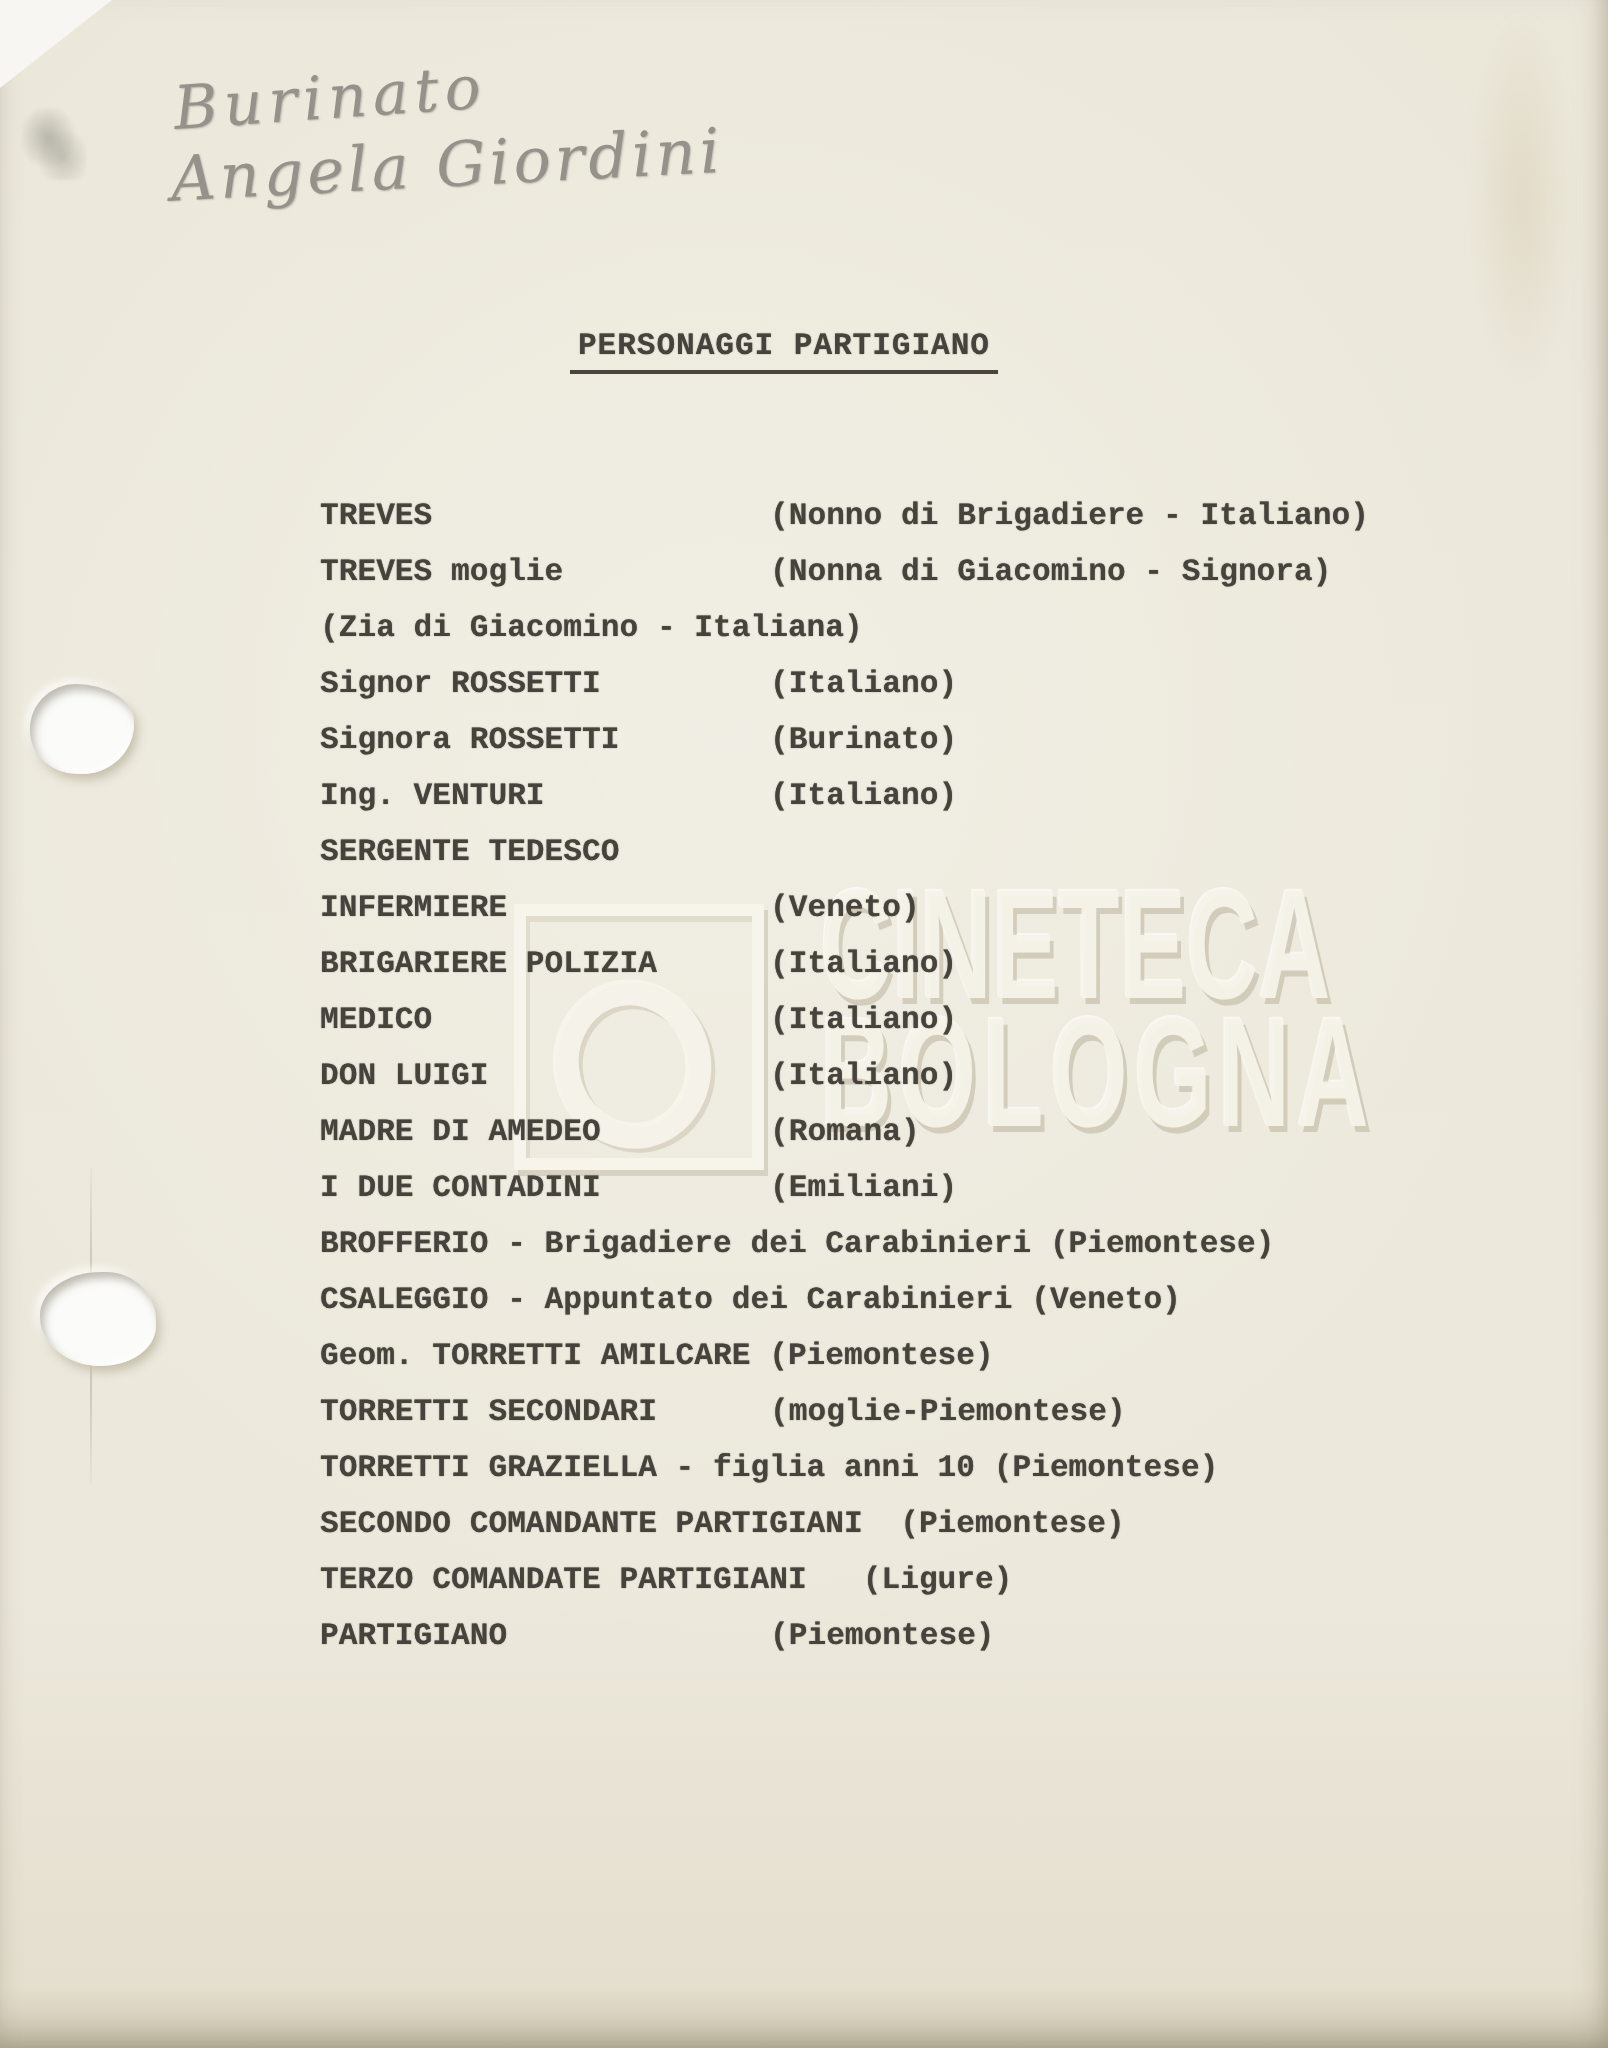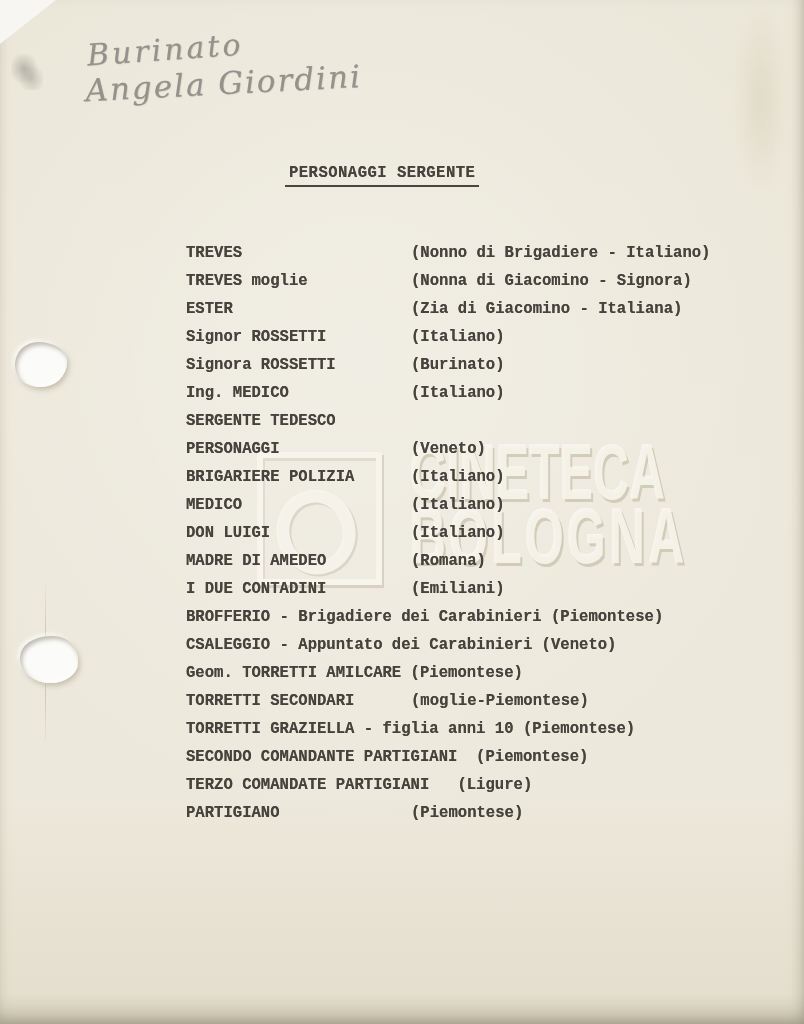--- a/index.html
+++ b/index.html
@@ -73,21 +73,21 @@
   
   .typed { position:absolute; inset:0; z-index:2; color:#46423c; }
   .doc-title {
     position:absolute; left:285px; top:164px;
     font-size:15.6px; font-weight:bold; letter-spacing:0.45px; white-space:pre;
     border-bottom:2px solid #4a463f; padding:0 4px 3px;
     text-shadow:0 0 0.6px rgba(70,64,58,0.75);
   }
   .char-list { position:absolute; left:160px; top:239px; font-size:15.6px; font-weight:bold;
     text-shadow:0 0 0.6px rgba(70,64,58,0.7); }
-  .row { display:flex; height:28px; align-items:center; white-space:pre;margin-left:26px; }
+  .row { display:flex; height:28px; align-items:flex-end; white-space:pre; }
   .cname { flex:0 0 225px; width:225px; }
   .cdesc { }
 </style>
 </head>
 <body>
 
 <div class="stage">
 
   <div class="watermark">
     <div class="wm-square"></div>
@@ -95,31 +95,31 @@
       <ellipse cx="61" cy="82" rx="33" ry="36" fill="none" stroke="rgba(172,162,136,0.30)" stroke-width="13" transform="rotate(-12 61 82)"></ellipse>
       <ellipse cx="59" cy="80" rx="33" ry="36" fill="none" stroke="rgba(247,244,235,0.95)" stroke-width="13" transform="rotate(-12 59 80)"></ellipse>
     </svg>
     <div class="wm-text">
       <div class="wm-line1">CINETECA</div>
       <div class="wm-line2">BOLOGNA</div>
     </div>
   </div>
 
   <div class="typed">
-    <div class="doc-title">PERSONAGGI SERGENTE</div>
+    <div class="doc-title">PERSONAGGI PARTIGIANO</div>
 
     <div class="char-list">
       <div class="row"><span class="cname">TREVES</span><span class="cdesc">(Nonno di Brigadiere - Italiano)</span></div>
       <div class="row"><span class="cname">TREVES moglie</span><span class="cdesc">(Nonna di Giacomino - Signora)</span></div>
-      <div class="row"><span class="cname">ESTER</span><span class="cdesc">(Zia di Giacomino - Italiana)</span></div>
+      <div class="row"><span class="cdesc">(Zia di Giacomino - Italiana)</span></div>
       <div class="row"><span class="cname">Signor ROSSETTI</span><span class="cdesc">(Italiano)</span></div>
       <div class="row"><span class="cname">Signora ROSSETTI</span><span class="cdesc">(Burinato)</span></div>
-      <div class="row"><span class="cname">Ing. MEDICO</span><span class="cdesc">(Italiano)</span></div>
+      <div class="row"><span class="cname">Ing. VENTURI</span><span class="cdesc">(Italiano)</span></div>
       <div class="row"><span class="cname">SERGENTE TEDESCO</span><span class="cdesc"></span></div>
-      <div class="row"><span class="cname">PERSONAGGI</span><span class="cdesc">(Veneto)</span></div>
+      <div class="row"><span class="cname">INFERMIERE</span><span class="cdesc">(Veneto)</span></div>
       <div class="row"><span class="cname">BRIGARIERE POLIZIA</span><span class="cdesc">(Italiano)</span></div>
       <div class="row"><span class="cname">MEDICO</span><span class="cdesc">(Italiano)</span></div>
       <div class="row"><span class="cname">DON LUIGI</span><span class="cdesc">(Italiano)</span></div>
       <div class="row"><span class="cname">MADRE DI AMEDEO</span><span class="cdesc">(Romana)</span></div>
       <div class="row"><span class="cname">I DUE CONTADINI</span><span class="cdesc">(Emiliani)</span></div>
       <div class="row"><span class="cname">BROFFERIO - Brigadiere dei Carabinieri (Piemontese)</span><span class="cdesc"></span></div>
       <div class="row"><span class="cname">CSALEGGIO - Appuntato dei Carabinieri (Veneto)</span><span class="cdesc"></span></div>
       <div class="row"><span class="cname">Geom. TORRETTI AMILCARE (Piemontese)</span><span class="cdesc"></span></div>
       <div class="row"><span class="cname">TORRETTI SECONDARI</span><span class="cdesc">(moglie-Piemontese)</span></div>
       <div class="row"><span class="cname">TORRETTI GRAZIELLA - figlia anni 10 (Piemontese)</span><span class="cdesc"></span></div>

